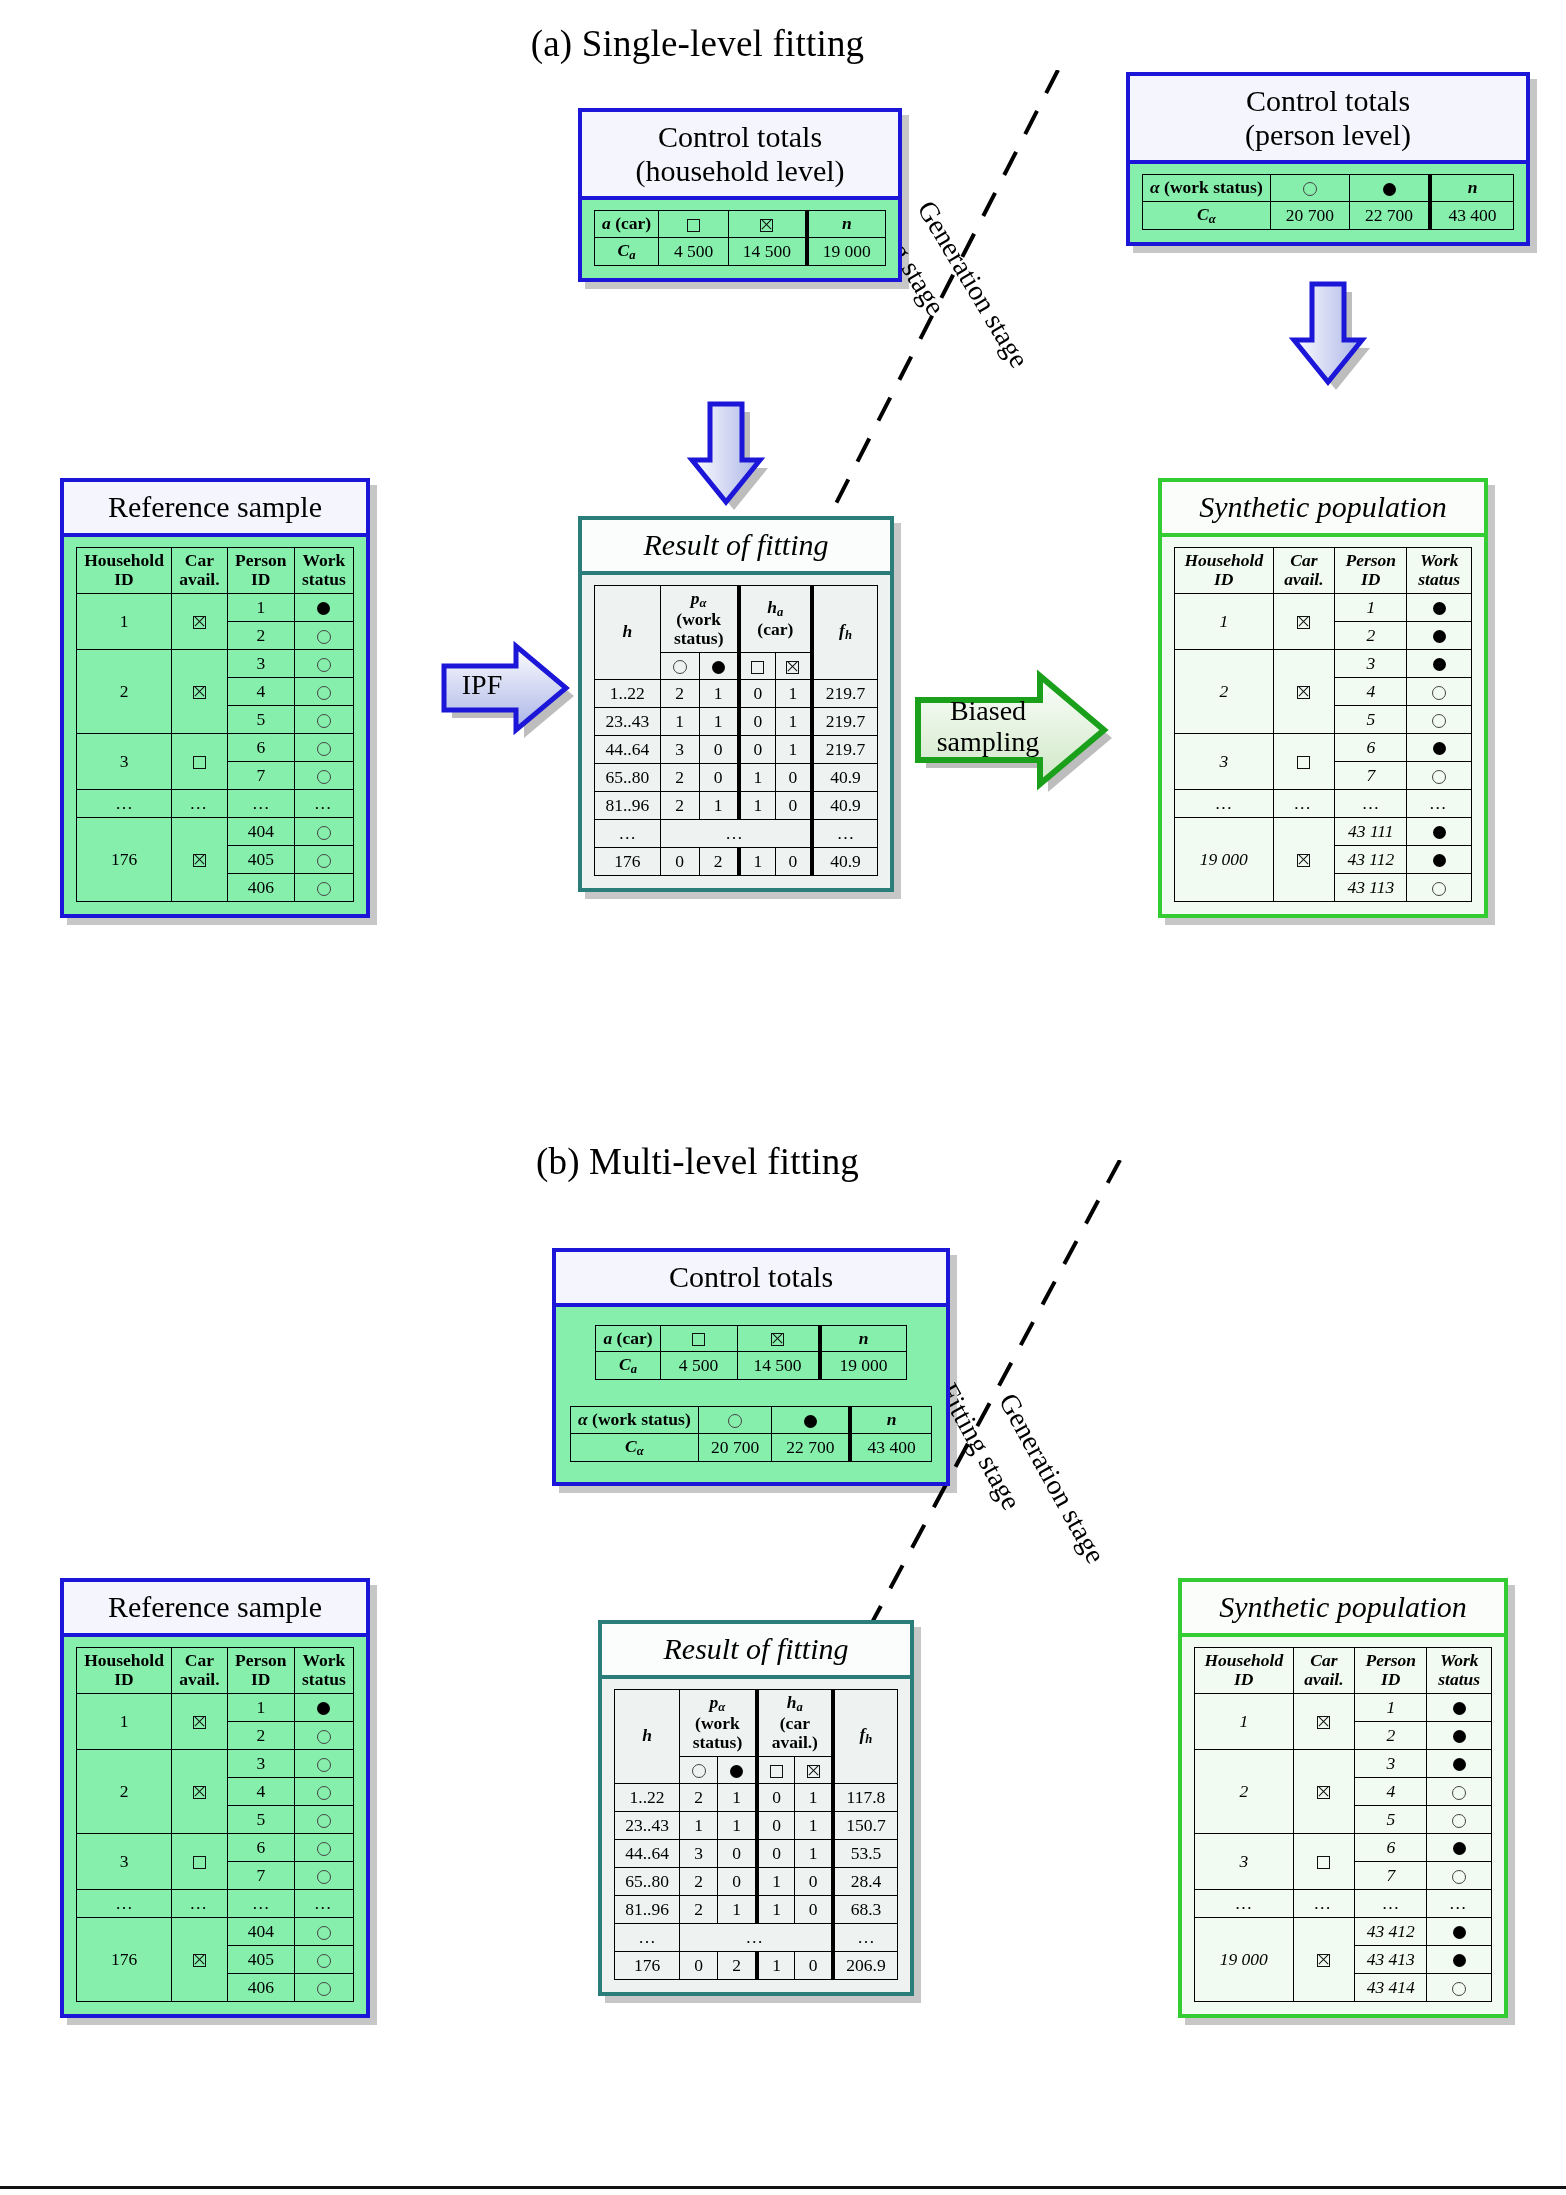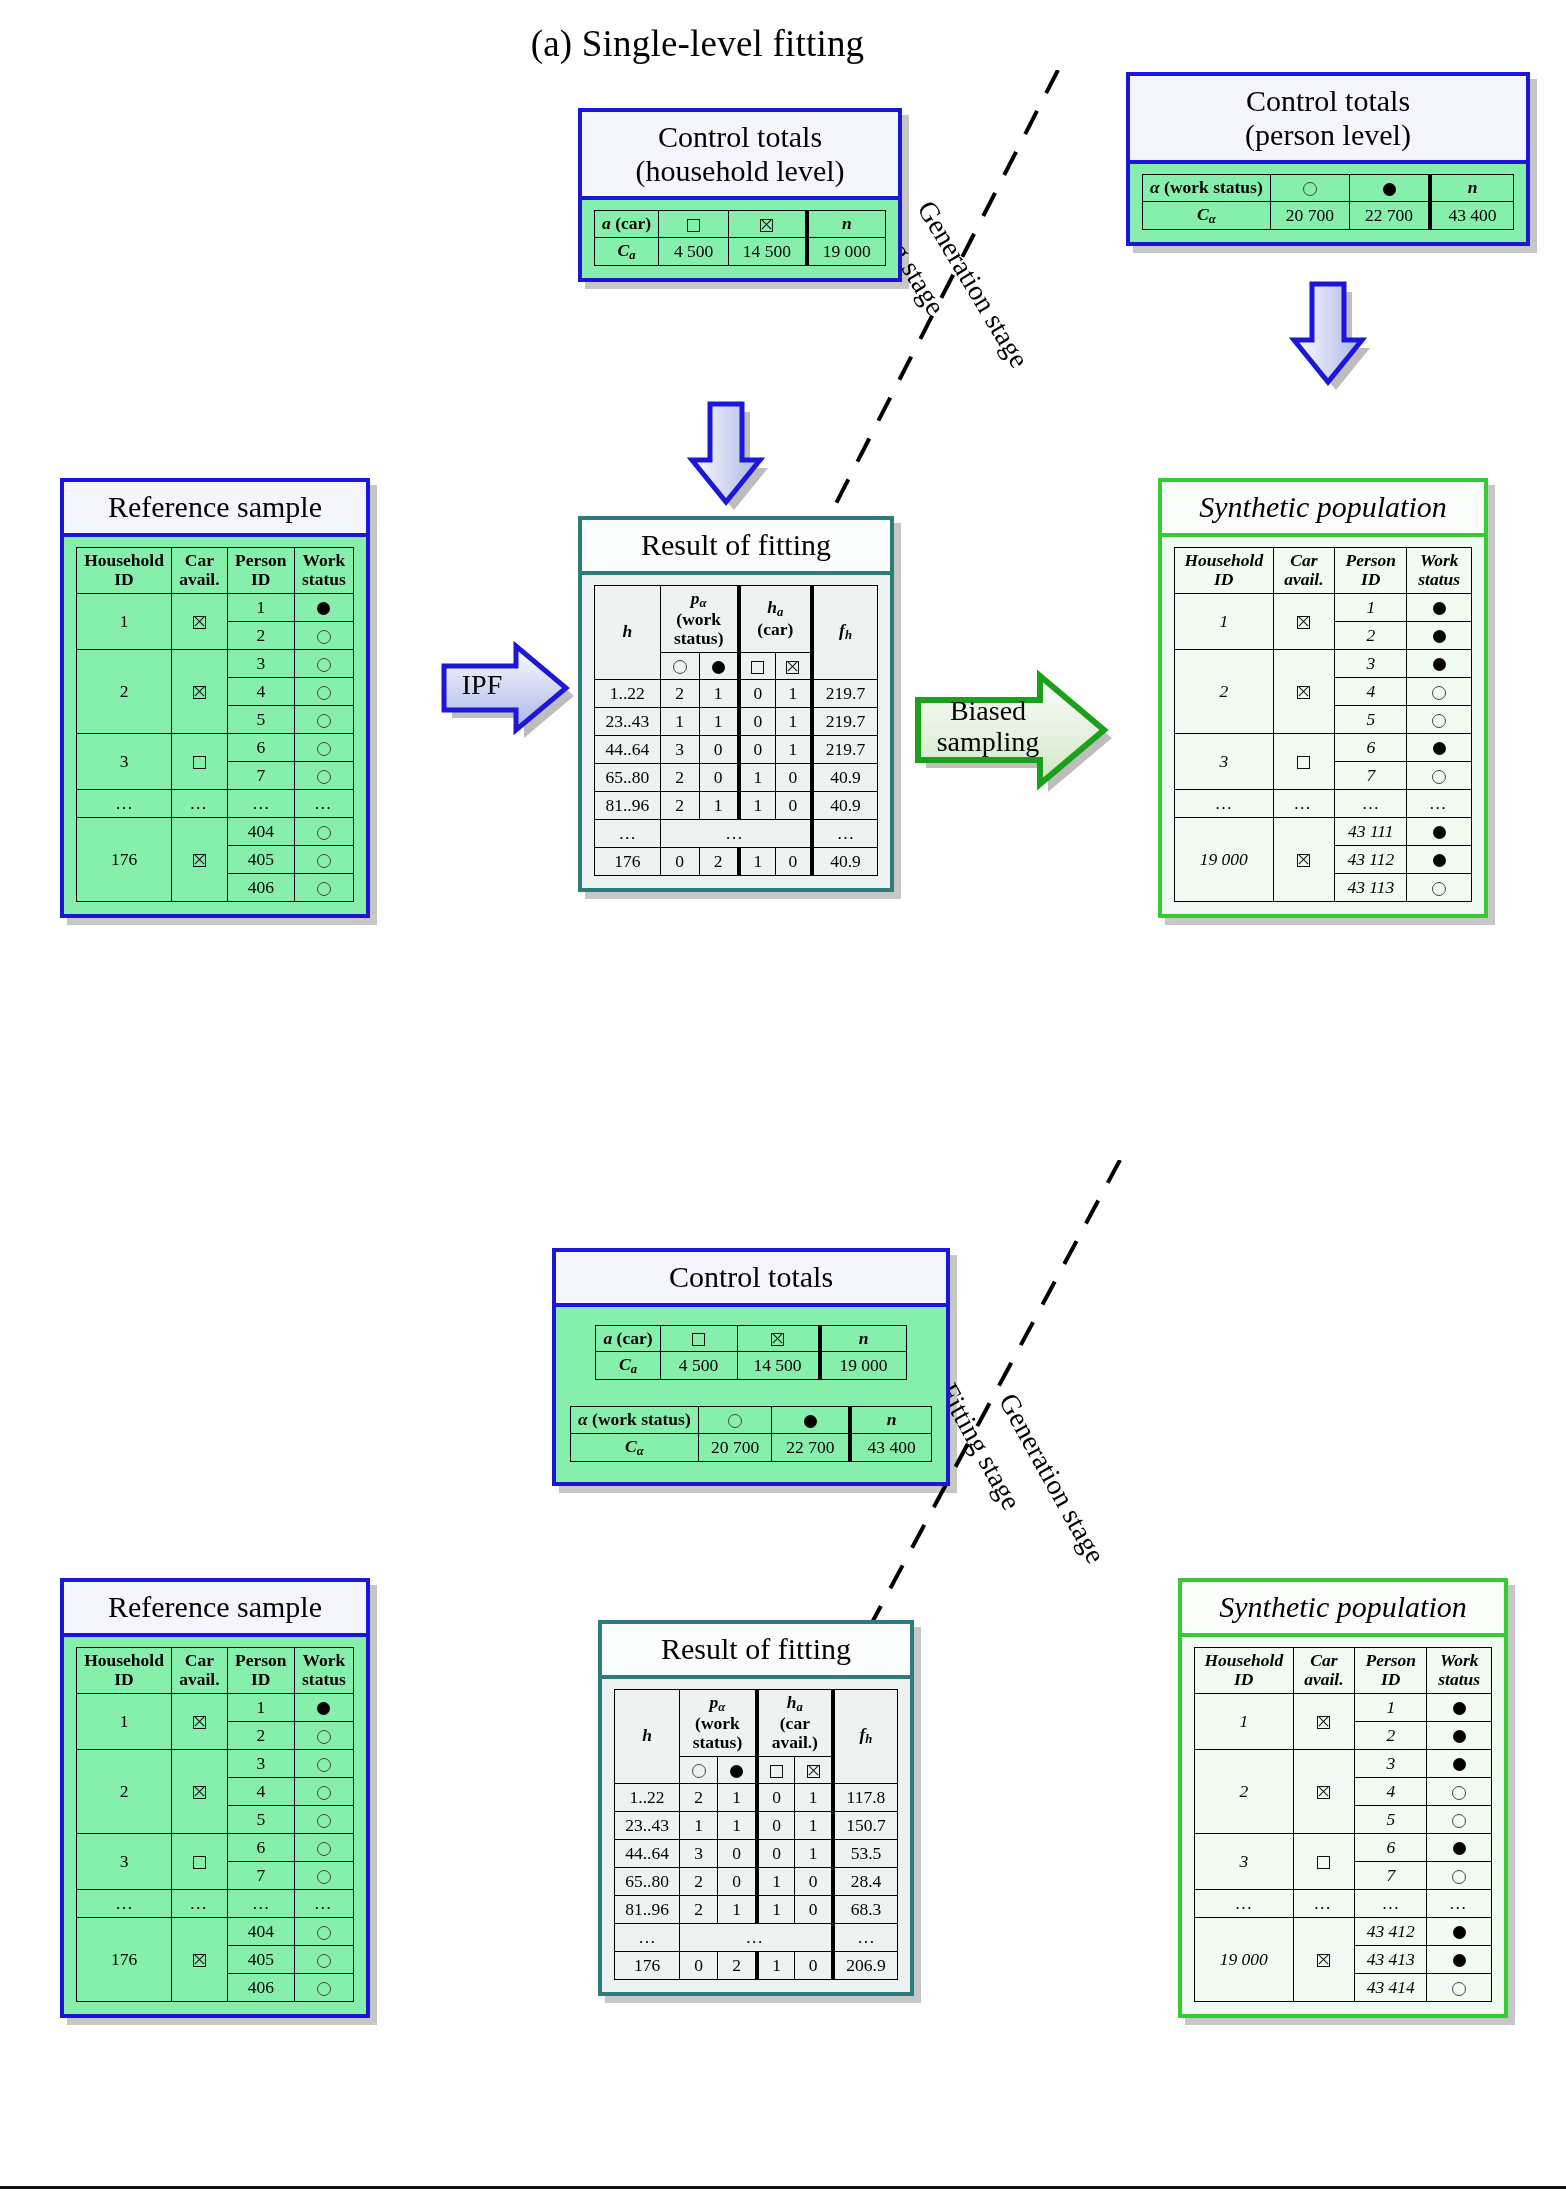--- a/index.html
+++ b/index.html
@@ -21,21 +21,21 @@
     box-sizing:border-box;text-align:center;
     font-size:30px;line-height:1.12;padding:8px 6px 9px;
   }
   .box .bx-body{box-sizing:border-box;padding:10px 12px 12px;}
 
   .box.blue{border:4px solid #1c16d8;background:#eff0fb;}
   .box.blue .bx-head{border-bottom:4px solid #1c16d8;background:#f5f6fd;}
   .box.blue .bx-body{background:#86efac;}
 
   .box.teal{border:4px solid #2a7d79;background:#eff4f3;}
-  .box.teal .bx-head{border-bottom:4px solid #2a7d79;background:#fbfcfc;}
+  .box.teal .bx-head{border-bottom:4px solid #2a7d79;background:#fbfcfc;font-style:italic;}
   .box.teal .bx-body{background:#eef3f2;}
 
   .box.green{border:4px solid #33cc33;background:#f1faf1;font-style:italic;}
   .box.green .bx-head{border-bottom:4px solid #33cc33;background:#fafdfa;}
   .box.green .bx-body{background:#f2fbf2;}
 
   
   table.dt{border-collapse:collapse;margin:0 auto;background:transparent;}
   table.dt td,table.dt th{
     border:1.4px solid #000;font-size:17.5px;font-weight:normal;
@@ -408,20 +408,21 @@
               <td><span class="g circ-o"></span></td>
             </tr>
           </tbody>
         </table>
     </div>
   </div>
 </div>
 
 <div class="panel" style="top:1100px;height:1095px;">
 
+  <div class="panel-title" style="top:40px;">(b) Multi-level fitting</div>
 
   <div class="stageline" style="left:710px;top:60px;width:450px;height:690px;">
     <svg width="450" height="690" viewBox="0 0 450 690">
       <line x1="410" y1="0" x2="40" y2="690" stroke="#000" stroke-width="4" stroke-dasharray="26 20"></line>
     </svg>
   </div>
   <div class="stagetext" style="left:960px;top:278px;transform:rotate(61deg);transform-origin:0 0;">Fitting stage</div>
   <div class="stagetext" style="left:1020px;top:288px;transform:rotate(61deg);transform-origin:0 0;">Generation stage</div>
 
   <div class="box blue" style="left:552px;top:148px;width:398px;">

